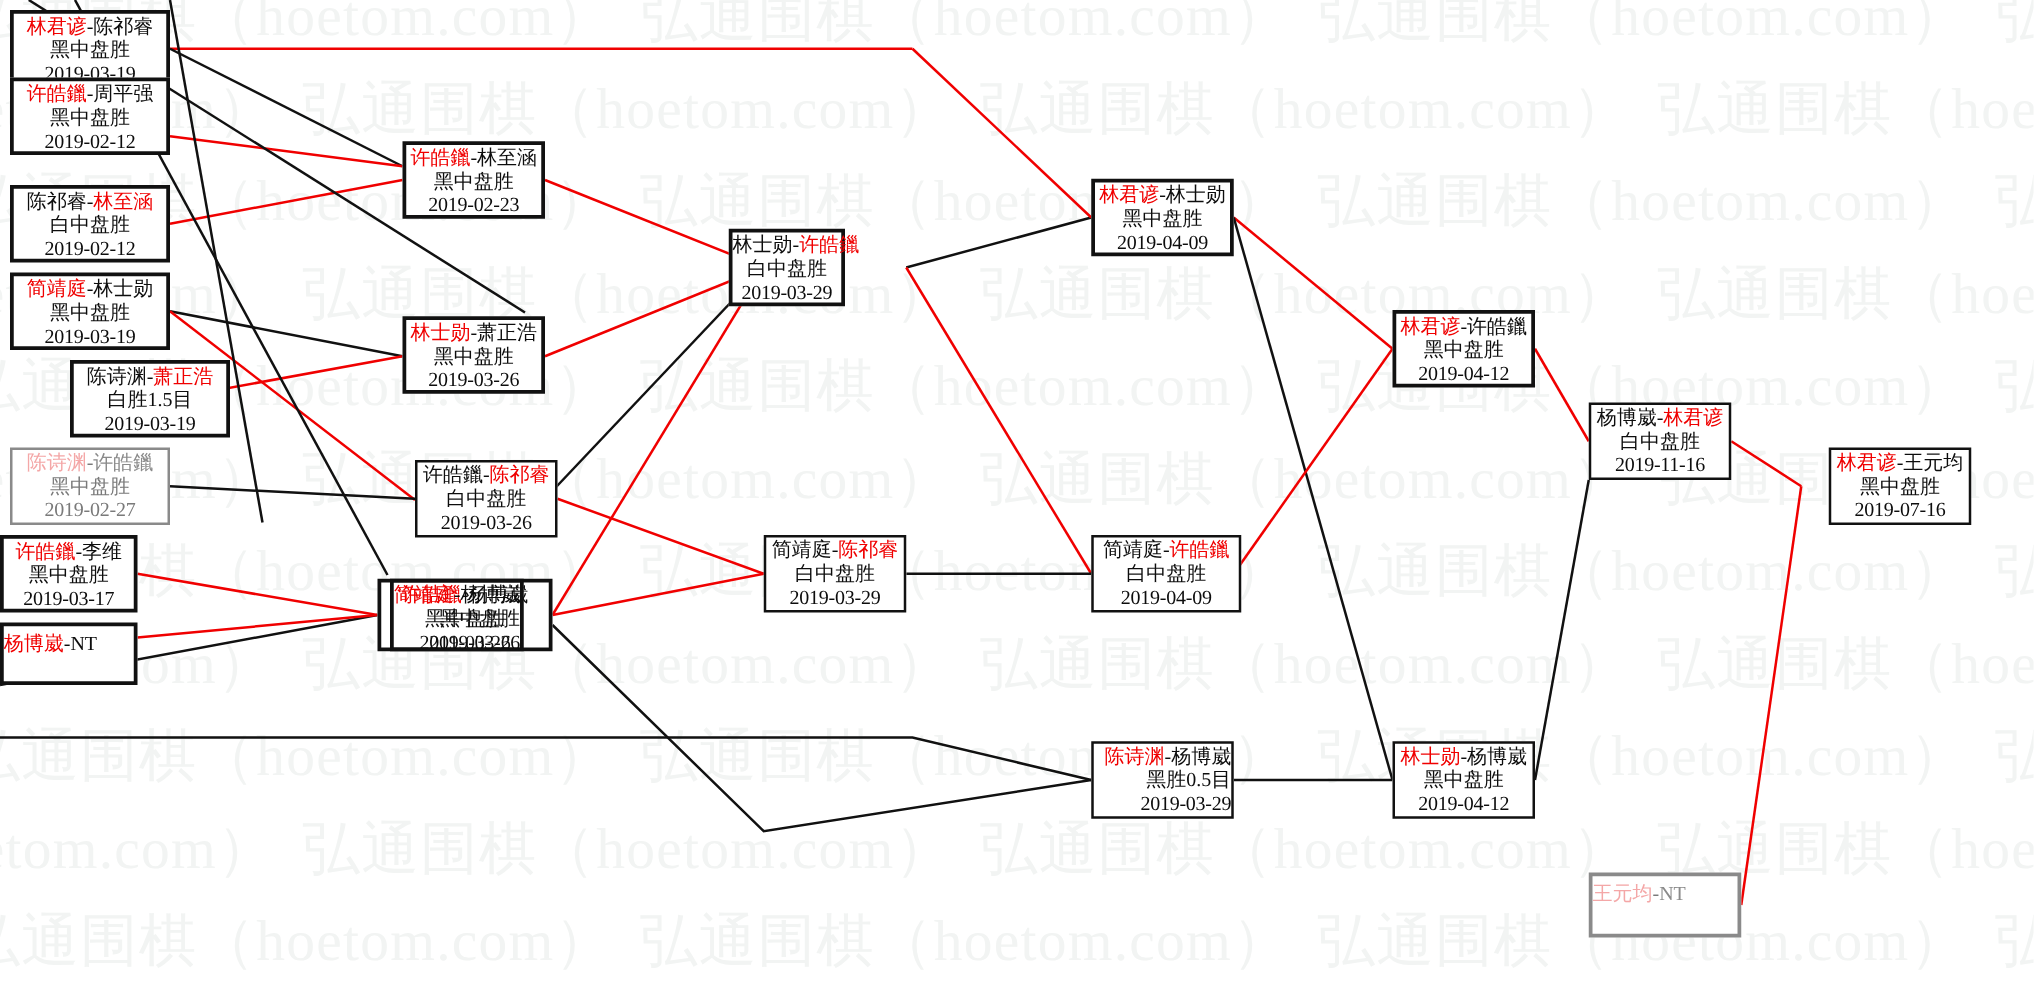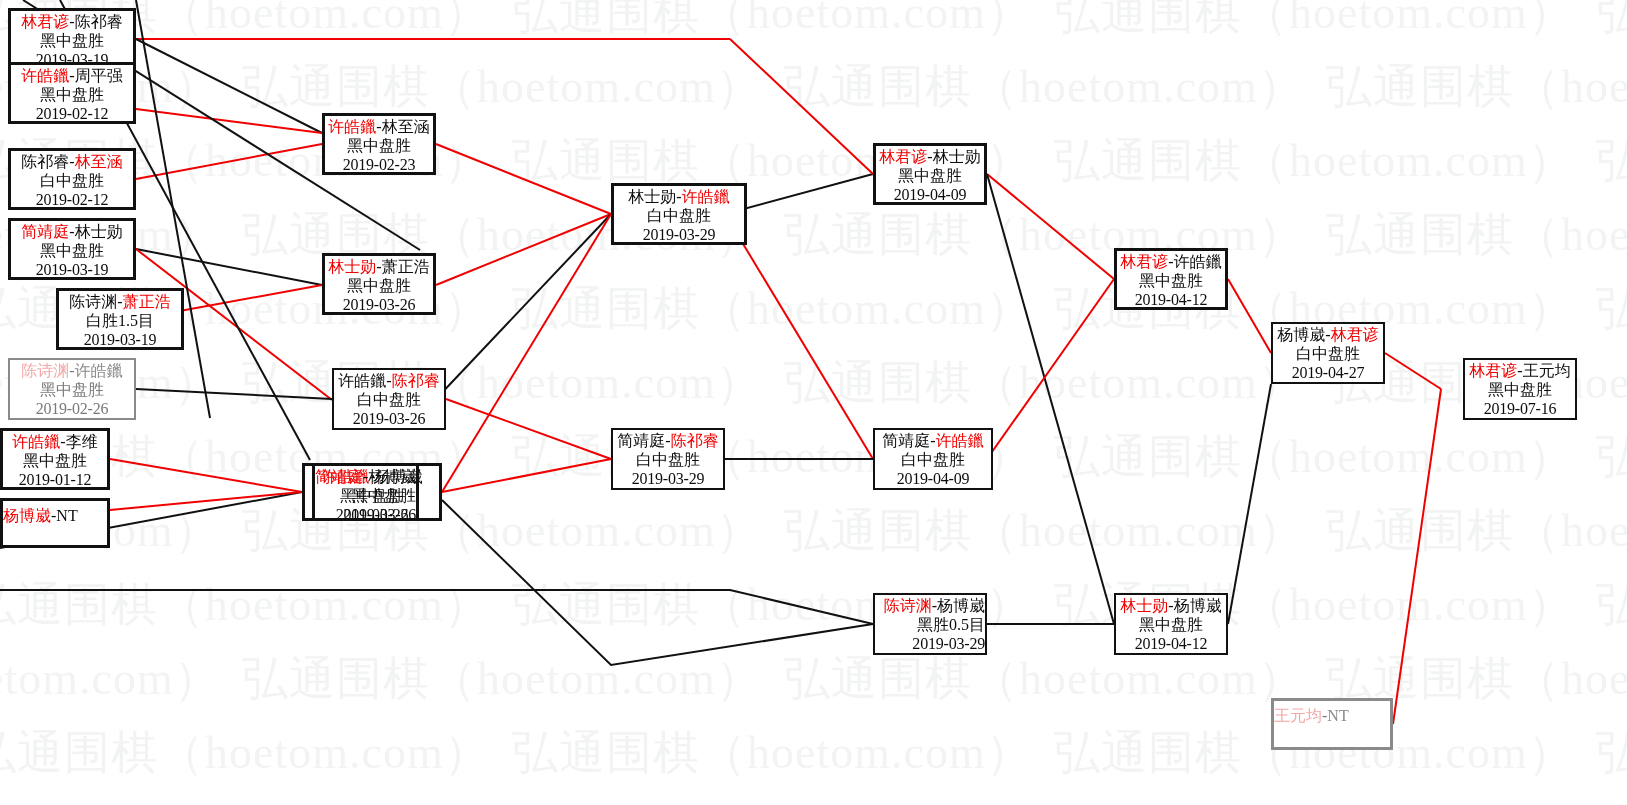--- a/index.html
+++ b/index.html
@@ -156,26 +156,26 @@
         <span class="mdate">2019-03-19</span>
       </div>
       <div class="match-box thick" style="left: 8px; top: 288px; width: 128px; height: 62px; margin-left: 48px;">
         <span class="players"><span class="pl">陈诗渊</span><span class="sep">-</span><span class="pw">萧正浩</span></span>
         <span class="result">白胜1.5目</span>
         <span class="mdate">2019-03-19</span>
       </div>
       <div class="match-box faded" style="left: 8px; top: 358px; width: 128px; height: 62px;">
         <span class="players"><span class="pw">陈诗渊</span><span class="sep">-</span><span class="pl">许皓鑞</span></span>
         <span class="result">黑中盘胜</span>
-        <span class="mdate">2019-02-26</span>
+        <span class="mdate">2019-02-27</span>
       </div>
       <div class="match-box thick" style="left: 0px; top: 428px; width: 110px; height: 62px;">
         <span class="players"><span class="pw">许皓鑞</span><span class="sep">-</span><span class="pl">李维</span></span>
         <span class="result">黑中盘胜</span>
-        <span class="mdate">2019-01-12</span>
+        <span class="mdate">2019-03-17</span>
       </div>
       <div class="match-box thick nt-box" style="left: 0px; top: 498px; width: 110px; height: 50px;">
         <span class="players"><span class="pw">杨博崴</span><span class="sep">-</span><span class="pl">NT</span></span>
       </div>
       <div class="match-box thick" style="left: 322px; top: 113px; width: 114px; height: 62px;">
         <span class="players"><span class="pw">许皓鑞</span><span class="sep">-</span><span class="pl">林至涵</span></span>
         <span class="result">黑中盘胜</span>
         <span class="mdate">2019-02-23</span>
       </div>
       <div class="match-box thick" style="left: 322px; top: 253px; width: 114px; height: 62px;">
@@ -191,21 +191,21 @@
       <div class="match-box thick overlapA" style="left: 302px; top: 463px; width: 140px; height: 58px;">
         <span class="players"><span class="pw">许皓鑞</span><span class="sep">-</span><span class="pl">杨博崴</span></span>
         <span class="result">黑中盘胜</span>
         <span class="mdate">2019-03-26</span>
       </div>
       <div class="match-box thick overlapB" style="left: 312px; top: 463px; width: 107px; height: 58px; text-align: right;">
         <span class="players"><span class="pw">简靖庭</span><span class="sep">-</span><span class="pl">杨博崴</span></span>
         <span class="result">黑中盘胜</span>
         <span class="mdate">2019-03-26</span>
       </div>
-      <div class="match-box thick" style="left: 611px; top: 183px; width: 136px; height: 62px;">
+      <div class="match-box thick" style="left: 583px; top: 183px; width: 93px; height: 62px;">
         <span class="players"><span class="pl">林士勋</span><span class="sep">-</span><span class="pw">许皓鑞</span></span>
         <span class="result">白中盘胜</span>
         <span class="mdate">2019-03-29</span>
       </div>
       <div class="match-box" style="left: 611px; top: 428px; width: 114px; height: 62px;">
         <span class="players"><span class="pl">简靖庭</span><span class="sep">-</span><span class="pw">陈祁睿</span></span>
         <span class="result">白中盘胜</span>
         <span class="mdate">2019-03-29</span>
       </div>
       <div class="match-box" style="left: 873px; top: 593px; width: 114px; height: 62px; text-align: right;">
@@ -229,21 +229,21 @@
         <span class="mdate">2019-04-12</span>
       </div>
       <div class="match-box" style="left: 1114px; top: 593px; width: 114px; height: 62px;">
         <span class="players"><span class="pw">林士勋</span><span class="sep">-</span><span class="pl">杨博崴</span></span>
         <span class="result">黑中盘胜</span>
         <span class="mdate">2019-04-12</span>
       </div>
       <div class="match-box" style="left: 1271px; top: 322px; width: 114px; height: 62px;">
         <span class="players"><span class="pl">杨博崴</span><span class="sep">-</span><span class="pw">林君谚</span></span>
         <span class="result">白中盘胜</span>
-        <span class="mdate">2019-04-27</span>
+        <span class="mdate">2019-11-16</span>
       </div>
       <div class="match-box thick faded nt-box" style="left: 1271px; top: 698px; width: 122px; height: 52px;">
         <span class="players"><span class="pw">王元均</span><span class="sep">-</span><span class="pl">NT</span></span>
       </div>
       <div class="match-box" style="left: 1463px; top: 358px; width: 114px; height: 62px;">
         <span class="players"><span class="pw">林君谚</span><span class="sep">-</span><span class="pl">王元均</span></span>
         <span class="result">黑中盘胜</span>
         <span class="mdate">2019-07-16</span>
       </div>
     </div>

